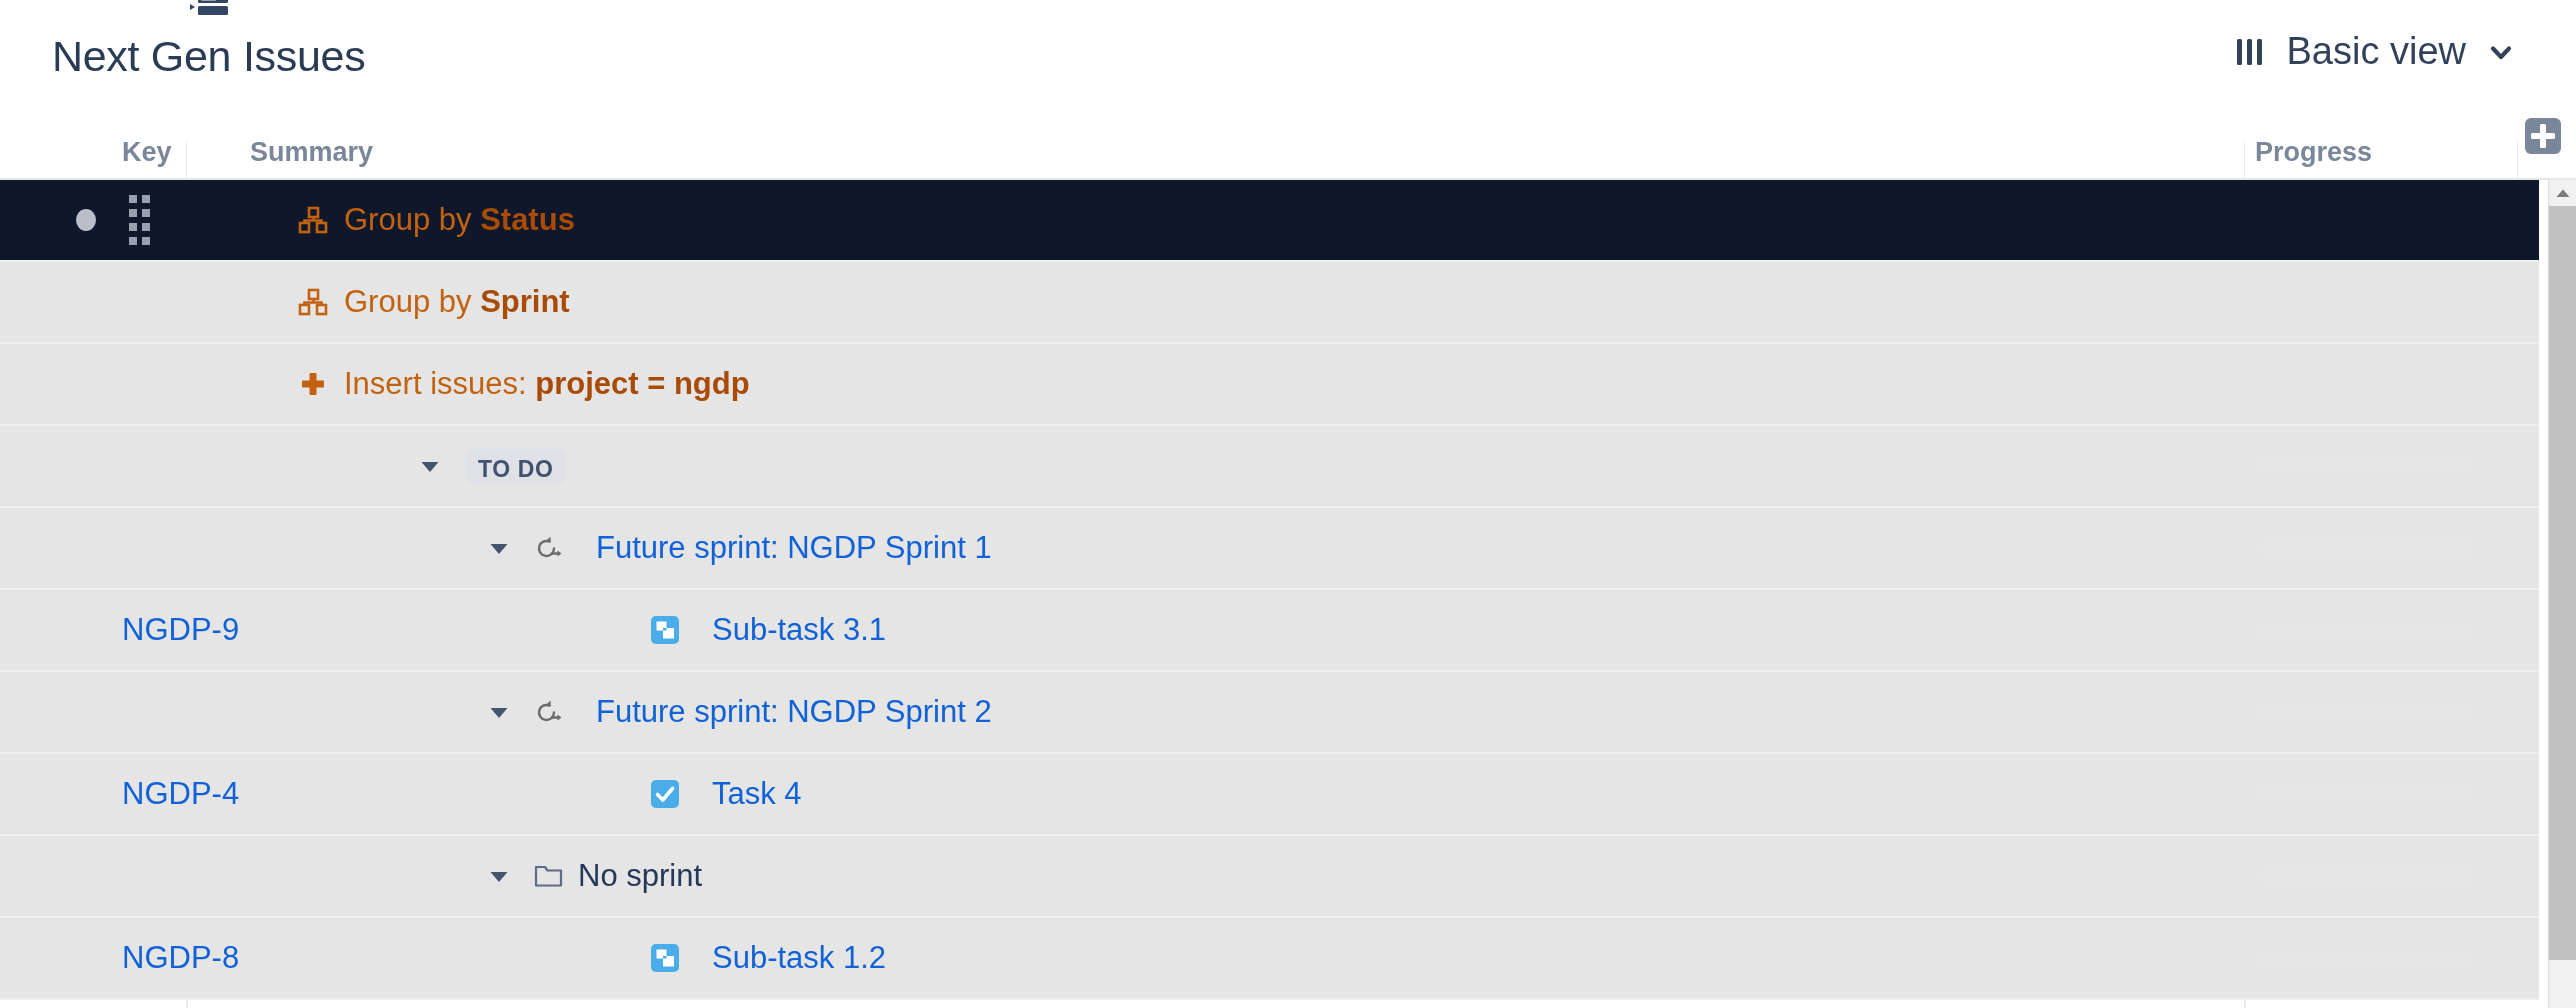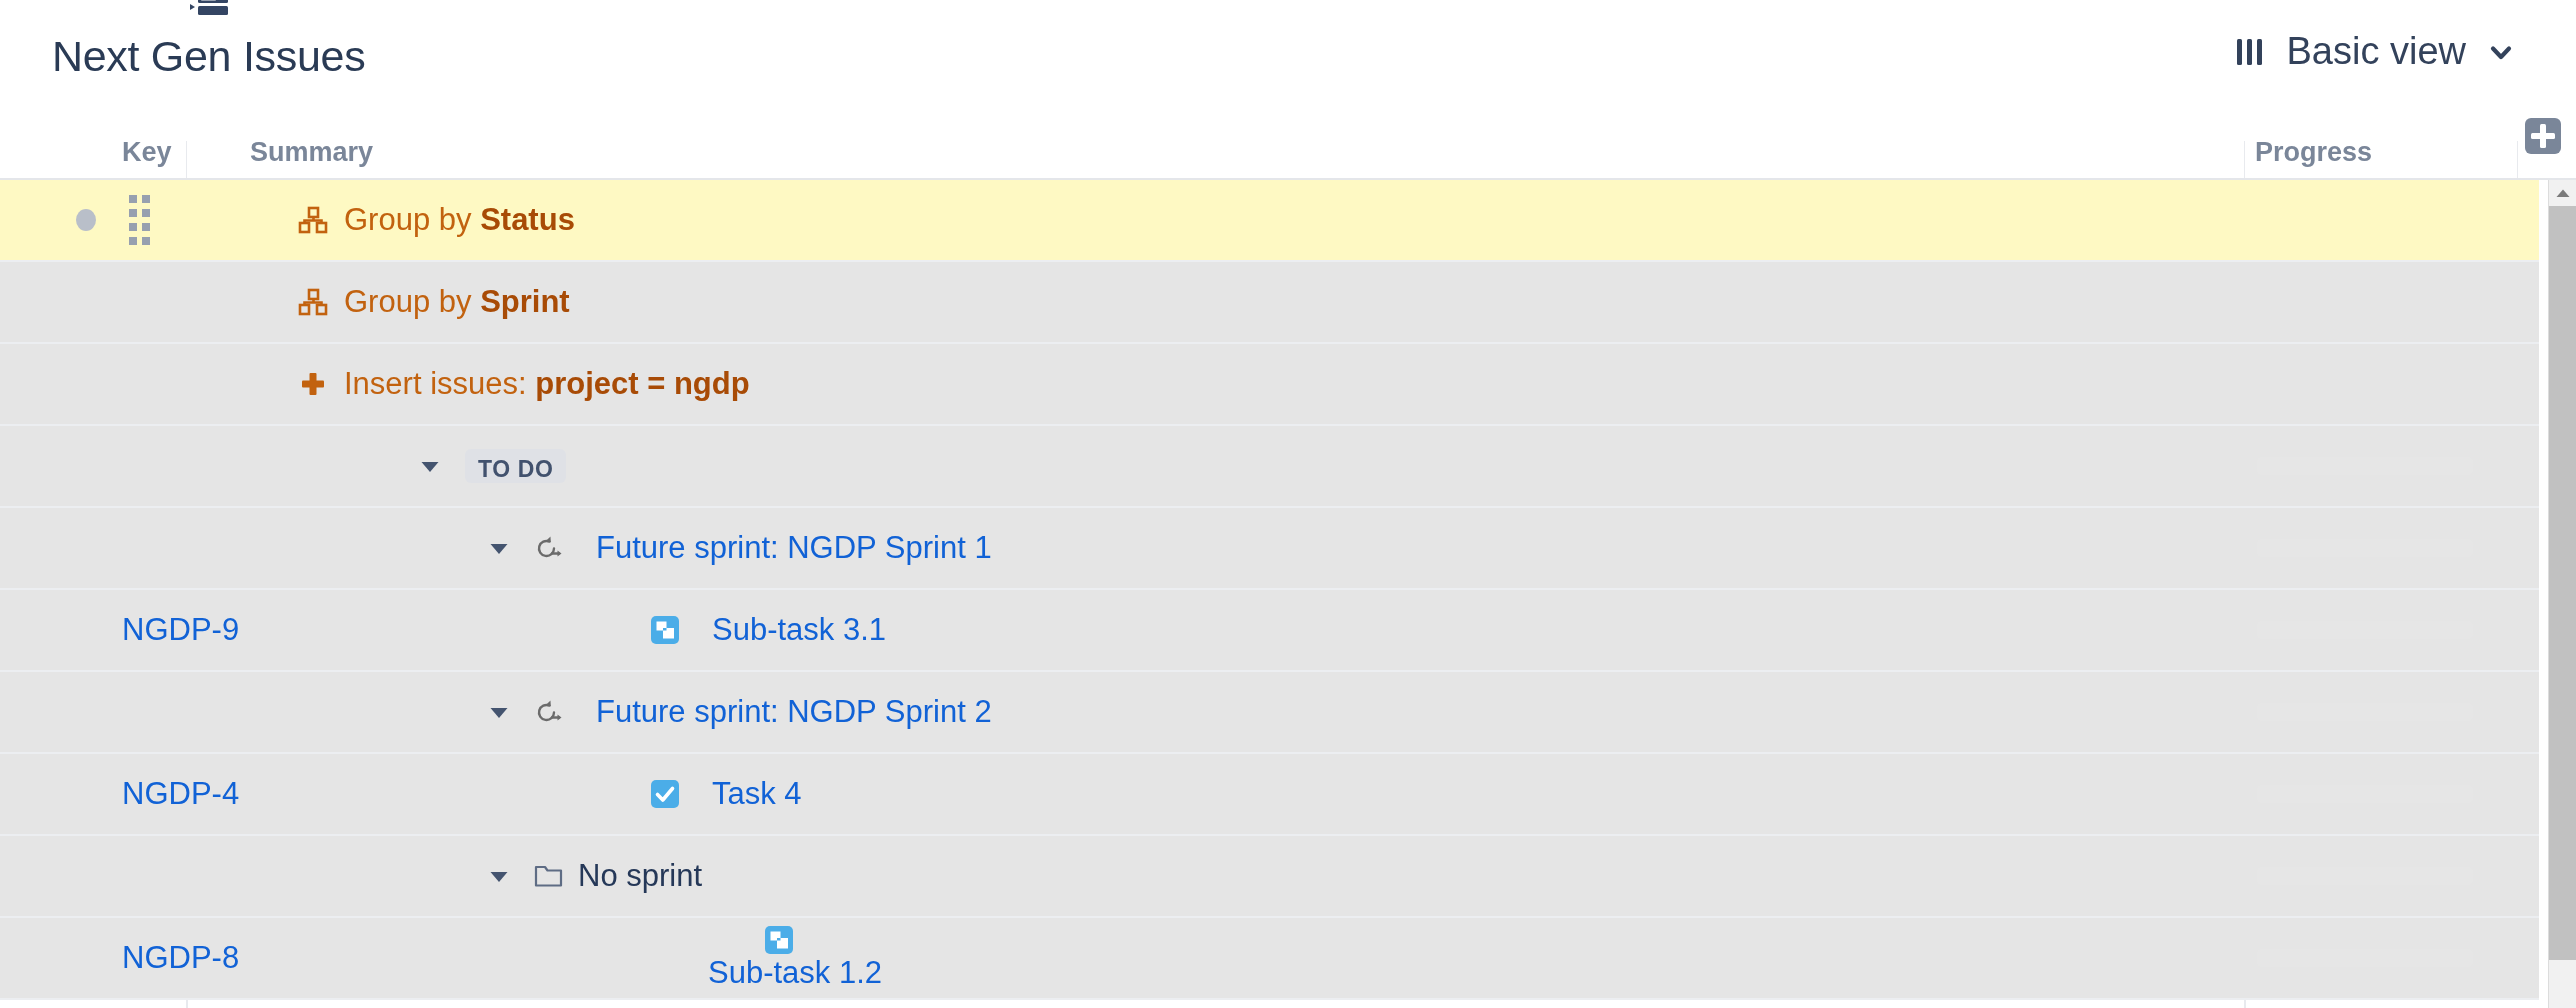--- a/index.html
+++ b/index.html
@@ -80,21 +80,21 @@
     width: 2539px;
   }
   .row {
     position: relative;
     height: 82px;
     border-bottom: 2px solid #eceef1;
     display: flex;
     align-items: center;
     background: #e5e5e5;
   }
-  .row.selected { background: #fef9c3; }
+  .row.selected { background: #0f172a; }
 
   
   .gutter {
     position: absolute;
     left: 0; top: 0;
     width: 188px; height: 100%;
   }
   .row-bullet {
     position: absolute;
     left: 76px; top: 50%;
@@ -445,21 +445,21 @@
           </span>
           <span class="plain-text">No sprint</span>
         </div>
         <div class="progress-wrap">
           <div class="progress-track"></div>
         </div>
       </div>
       <div class="row">
         <div class="gutter"></div>
         <div class="cell-key">NGDP-8</div>
-        <div class="cell-summary" style="left: 676px; flex-direction: column;">
+        <div class="cell-summary" style="left: 650px;">
           <span class="row-icon">
             <svg viewBox="0 0 30 30" width="30" height="30">
               <rect x="1" y="1" width="28" height="28" rx="5" fill="#4bade8"></rect>
               <rect x="6.5" y="6.5" width="10" height="9" fill="#ffffff"></rect>
               <rect x="13" y="13" width="11" height="10.5" fill="#ffffff"></rect>
               <rect x="13" y="13" width="3.5" height="2.5" fill="#4bade8"></rect>
             </svg>
           </span>
           <span class="link-text">Sub-task 1.2</span>
         </div>

